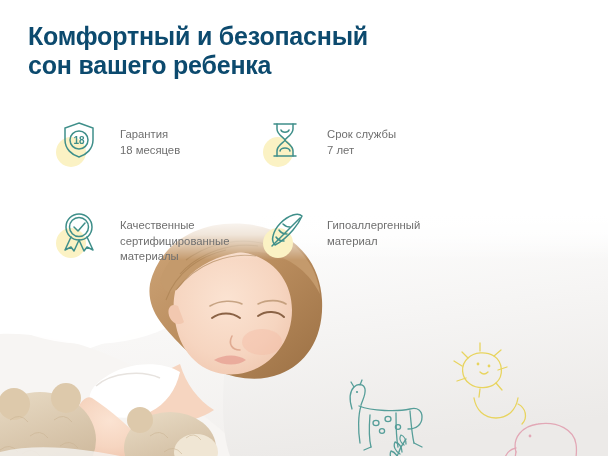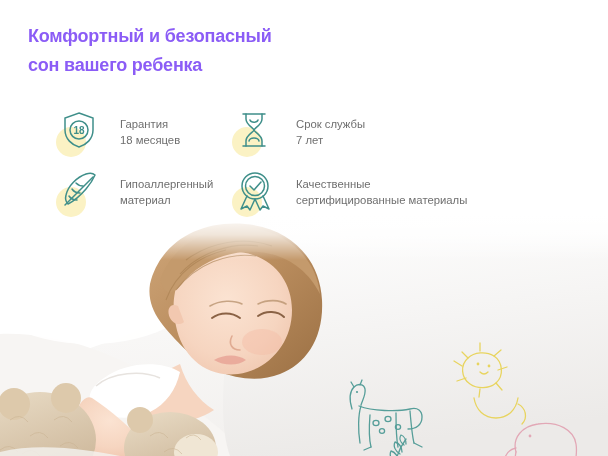--- a/index.html
+++ b/index.html
@@ -9,34 +9,35 @@
     background:#ffffff;
     font-family:"Liberation Sans", sans-serif;
     overflow:hidden;
     position:relative;
   }
   .banner{position:relative;width:608px;height:456px;overflow:hidden;background:#fff;}
 
   
   .headline{
     position:absolute;left:28px;top:22px;
-    font-size:18px;line-height:29px;font-weight:bold;
-    color:#8b5cf6;letter-spacing:-0.2px;
+    font-size:25px;line-height:29px;font-weight:bold;
+    color:#0c4a6e;letter-spacing:-0.2px;
     white-space:pre-line;
     z-index:6;
   }
 
   
   .features{
-    position:absolute;left:56px;top:110px;
+    position:absolute;left:56px;top:120px;
     width:470px;
     display:grid;
     grid-template-columns:176px 294px;
     grid-template-rows:60px 60px;
     z-index:6;
+    gap:31px;
   }
   .feature{position:relative;display:flex;align-items:flex-start;}
   .fi-wrap{position:relative;width:46px;height:46px;flex:0 0 46px;}
   .blob{
     position:absolute;left:0px;top:17px;width:30px;height:30px;
     border-radius:50%;background:#fbf2c4;z-index:0;
   }
   .fi{position:absolute;left:6px;top:1px;z-index:1;}
   .ftext{
     margin-left:18px;margin-top:7px;
@@ -281,39 +282,39 @@
           <path d="M12,9 C13,12 19,12 20,9"></path>
         </svg>
       </div>
       <div class="ftext">Срок службы
 7 лет</div>
     </div>
 
     <div class="feature">
       <div class="fi-wrap">
         <div class="blob"></div>
-        <svg class="fi" width="36" height="38" viewBox="0 0 36 38" fill="none" stroke="#3f8f8a" stroke-width="1.5" stroke-linecap="round" stroke-linejoin="round">
-          <path d="M33,4 C33,4 30,1 24,3 C15,6 6,15 4,24 C3,28 4,31 6,33 C10,31 18,25 24,18 C30,11 33,4 33,4 Z"></path>
-          <path d="M31,6 L3,34"></path>
-          <path d="M14,12 C16,14 18,15 21,15 M10,18 C12,21 15,22 18,22 M7,25 C9,28 12,29 15,29"></path>
-        </svg>
-      </div>
-      <div class="ftext">Гипоаллергенный
-материал</div>
-    </div>
-
-    <div class="feature">
-      <div class="fi-wrap">
-        <div class="blob"></div>
         <svg class="fi" width="34" height="40" viewBox="0 0 34 40" fill="none" stroke="#3f8f8a" stroke-width="1.5" stroke-linecap="round" stroke-linejoin="round">
           <circle cx="17" cy="15" r="13"></circle>
           <circle cx="17" cy="15" r="9.5"></circle>
           <path d="M12,15 L16,19 L23,11"></path>
           <path d="M9,25 L3,38 L9,35 L12,39 L17,28"></path>
           <path d="M25,25 L31,38 L25,35 L22,39 L17,28"></path>
         </svg>
       </div>
       <div class="ftext">Качественные
 сертифицированные материалы</div>
     </div>
 
+    <div class="feature">
+      <div class="fi-wrap">
+        <div class="blob"></div>
+        <svg class="fi" width="36" height="38" viewBox="0 0 36 38" fill="none" stroke="#3f8f8a" stroke-width="1.5" stroke-linecap="round" stroke-linejoin="round">
+          <path d="M33,4 C33,4 30,1 24,3 C15,6 6,15 4,24 C3,28 4,31 6,33 C10,31 18,25 24,18 C30,11 33,4 33,4 Z"></path>
+          <path d="M31,6 L3,34"></path>
+          <path d="M14,12 C16,14 18,15 21,15 M10,18 C12,21 15,22 18,22 M7,25 C9,28 12,29 15,29"></path>
+        </svg>
+      </div>
+      <div class="ftext">Гипоаллергенный
+материал</div>
+    </div>
+
   </div>
 </div>
 
 </body></html>

